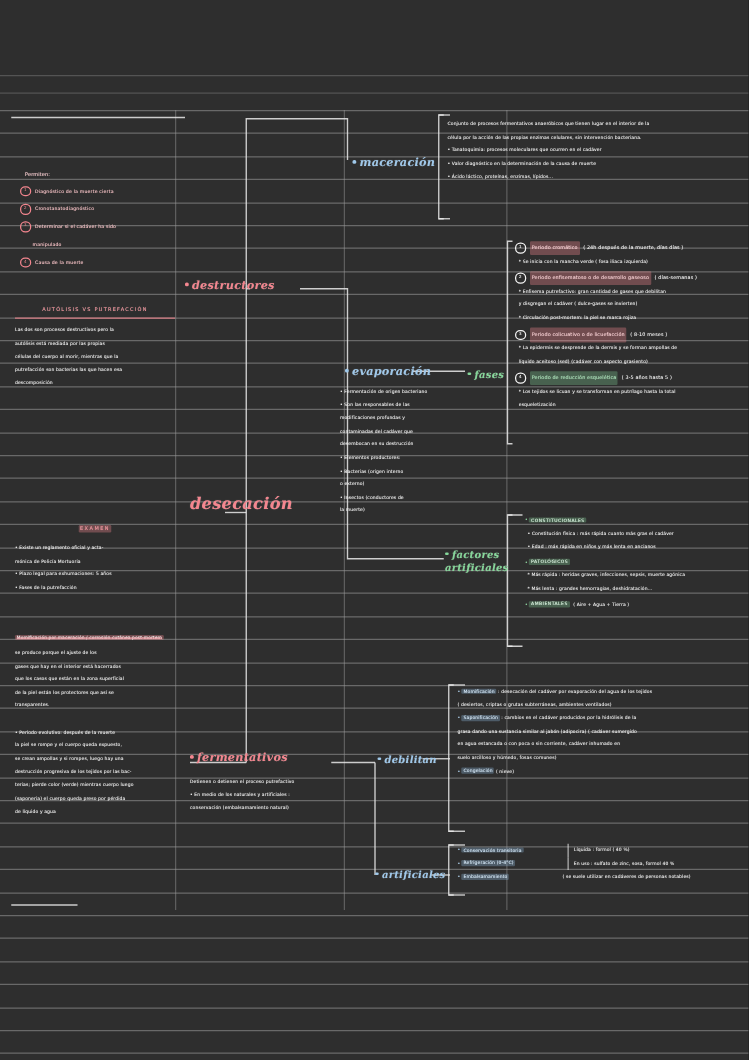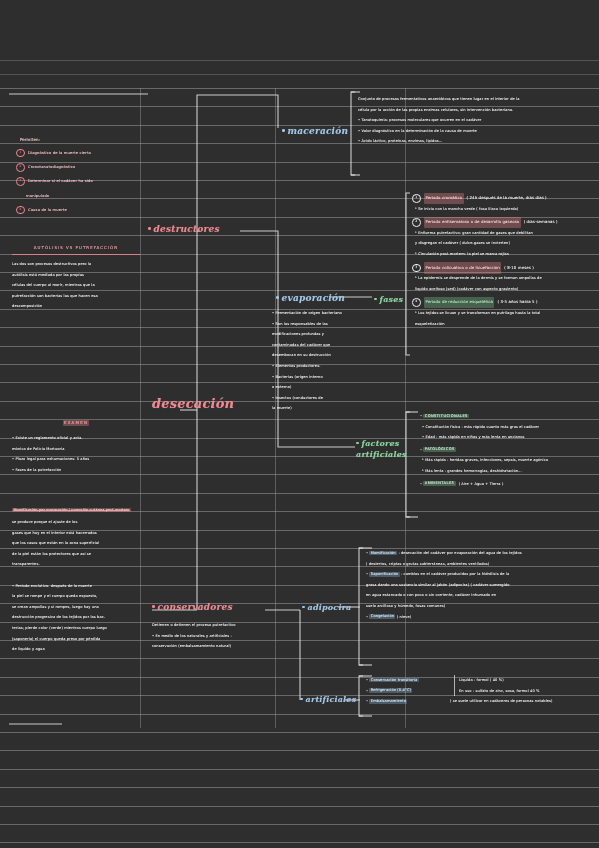--- a/index.html
+++ b/index.html
@@ -247,21 +247,21 @@
 de líquido y agua</div>
   </div>
 
   <div class="ink script pink h-main" style="left:152px;top:396px;">desecación</div>
 
   <div class="ink script pink h-node" style="left:148px;top:223px;">
     <span class="dot"></span><span>destructores</span>
   </div>
 
   <div class="ink script pink h-node" style="left:152px;top:601px;">
-    <span class="dot"></span><span>conservadores</span>
+    <span class="dot"></span><span>fermentativos</span>
   </div>
 
   <div class="ink body" style="left:152px;top:620px;width:132px;">Detienen o detienen el proceso putrefactivo
 • En medio de los naturales y artificiales :
    conservación (embalsamamiento natural)</div>
 
   <div class="ink script blue h-node" style="left:282px;top:125px;">
     <span class="dot"></span><span>maceración</span>
   </div>
 
@@ -309,21 +309,21 @@
       <div class="body" style="margin-top: 2px;"><span style="color:#86d79a">• </span><span class="hl hl-green" style="color: rgb(216, 245, 223); letter-spacing: 0.4px;">CONSTITUCIONALES</span></div>
       <div class="body" style="margin-left: 2px;">• Constitución física : más rápida cuanto más gras el cadáver
 • Edad : más rápida en niños y más lenta en ancianos</div>
       <div class="body" style="margin-top: 2px;"><span style="color:#86d79a">• </span><span class="hl hl-green" style="color: rgb(216, 245, 223); letter-spacing: 0.4px;">PATOLÓGICOS</span></div>
       <div class="body" style="margin-left: 2px;">* Más rápida : heridas graves, infecciones, sepsis, muerte agónica
 * Más lenta : grandes hemorragias, deshidratación...</div>
       <div class="body" style="margin-top: 2px;"><span style="color:#86d79a">• </span><span class="hl hl-green" style="color: rgb(216, 245, 223); letter-spacing: 0.4px;">AMBIENTALES</span><span style="margin-left: 3px;">( Aire + Agua + Tierra )</span></div>
     </div>
 
   <div class="ink script blue h-sub" style="left:302px;top:602px;">
-    <span class="dot"></span><span>adipocira</span>
+    <span class="dot"></span><span>debilitan</span>
   </div>
 
   <div class="ink" id="naturales-items" style="left:366px;top:548px;width:232px;">
       <div class="body"><span style="color:#9fc8ea">• </span><span class="hl hl-blue" style="color: rgb(207, 230, 248);">Momificación</span><span style="white-space: pre-line;"> : desecación del cadáver por evaporación del agua de los tejidos
 ( desiertos, criptas o grutas subterráneas, ambientes ventilados)</span></div>
       <div class="body"><span style="color:#9fc8ea">• </span><span class="hl hl-blue" style="color: rgb(207, 230, 248);">Saponificación</span><span style="white-space: pre-line;"> : cambios en el cadáver producidos por la hidrólisis de la
 grasa dando una sustancia similar al jabón (adipocira) ( cadáver sumergido
 en agua estancada o con poca o sin corriente, cadáver inhumado en
 suelo arcilloso y húmedo, fosas comunes)</span></div>
       <div class="body"><span style="color:#9fc8ea">• </span><span class="hl hl-blue" style="color: rgb(207, 230, 248);">Congelación</span><span style="white-space: pre-line;"> ( nieve)</span></div>

